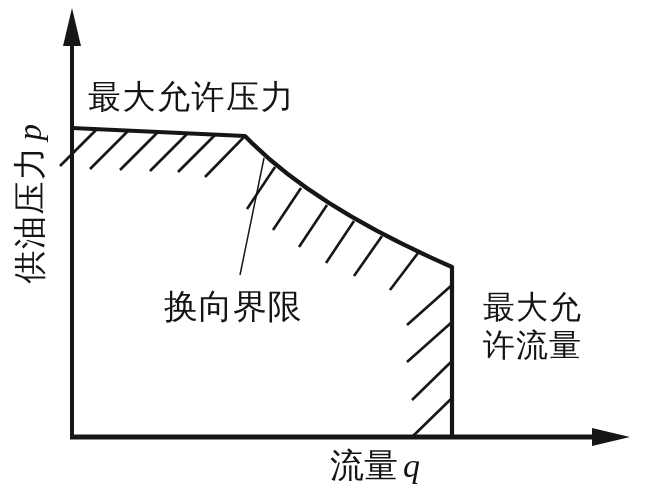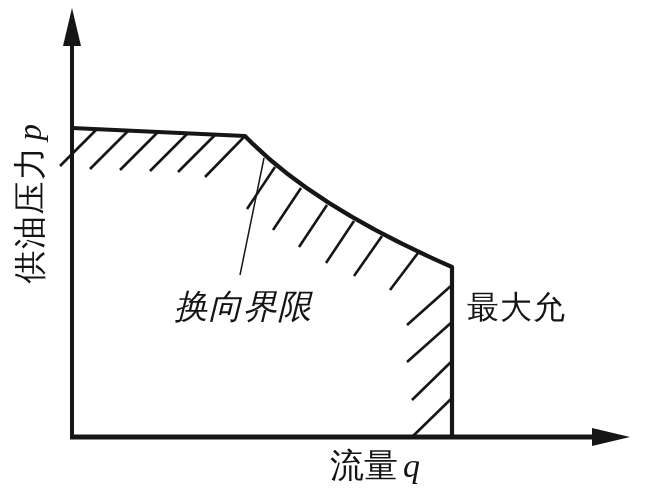--- a/index.html
+++ b/index.html
@@ -13,23 +13,23 @@
   }
   .stage svg { position: absolute; left: 0; top: 0; }
   .lbl {
     position: absolute;
     color: #141414;
     white-space: nowrap;
     line-height: 1.05;
     user-select: none;
   }
   .lbl-max-pressure   { left: 88px;  top: 80px;  font-size: 33px; letter-spacing: 1.5px; }
-  .lbl-reversing      { left: 174px; top: 289px; font-size: 34px; letter-spacing: 0.5px; font-style: italic; }
+  .lbl-reversing      { left: 164px; top: 289px; font-size: 34px; letter-spacing: 0.5px; }
   .lbl-max-flow       { left: 467px; top: 288px; font-size: 32px; line-height: 38px; letter-spacing: 1px; }
-  .lbl-max-flow span  { display: block; }
+  .lbl-max-flow span  { display: block; margin-left: 16px; }
   .lbl-x-axis         { left: 330px; top: 448px; font-size: 34px; text-align: right; }
   .lbl-y-axis {
     left: -66px; top: 182px;
     width: 200px; height: 42px;
     font-size: 33px; letter-spacing: 1.5px;
     text-align: center;
     transform: rotate(-90deg);
   }
   .axis-symbol {
     font-style: italic;
@@ -60,25 +60,27 @@
       <line x1="354" y1="221" x2="326" y2="263" stroke="#161616" stroke-width="2.6" stroke-linecap="butt"></line>
       <line x1="382" y1="236" x2="354" y2="276" stroke="#161616" stroke-width="2.6" stroke-linecap="butt"></line>
       <line x1="418" y1="253" x2="390" y2="290" stroke="#161616" stroke-width="2.6" stroke-linecap="butt"></line>
       <line x1="452" y1="285" x2="407" y2="325" stroke="#161616" stroke-width="2.6" stroke-linecap="butt"></line>
       <line x1="452" y1="322" x2="407" y2="362" stroke="#161616" stroke-width="2.6" stroke-linecap="butt"></line>
       <line x1="452" y1="361" x2="412" y2="400" stroke="#161616" stroke-width="2.6" stroke-linecap="butt"></line>
       <line x1="452" y1="398" x2="412" y2="437" stroke="#161616" stroke-width="2.6" stroke-linecap="butt"></line>
       <line x1="264" y1="158" x2="240" y2="275" stroke="#161616" stroke-width="1.5"></line>
     </svg>
 
+  <div class="lbl lbl-max-pressure">最大允许压力</div>
 
   <div class="lbl lbl-reversing">换向界限</div>
 
   <div class="lbl lbl-max-flow">
     <span>最大允</span>
+    <span>许流量</span>
   </div>
 
   <div class="lbl lbl-x-axis">
     <span>流量</span><span class="axis-symbol">q</span>
   </div>
 
   <div class="lbl lbl-y-axis">
     <span>供油压力</span><span class="axis-symbol">p</span>
   </div>
 

